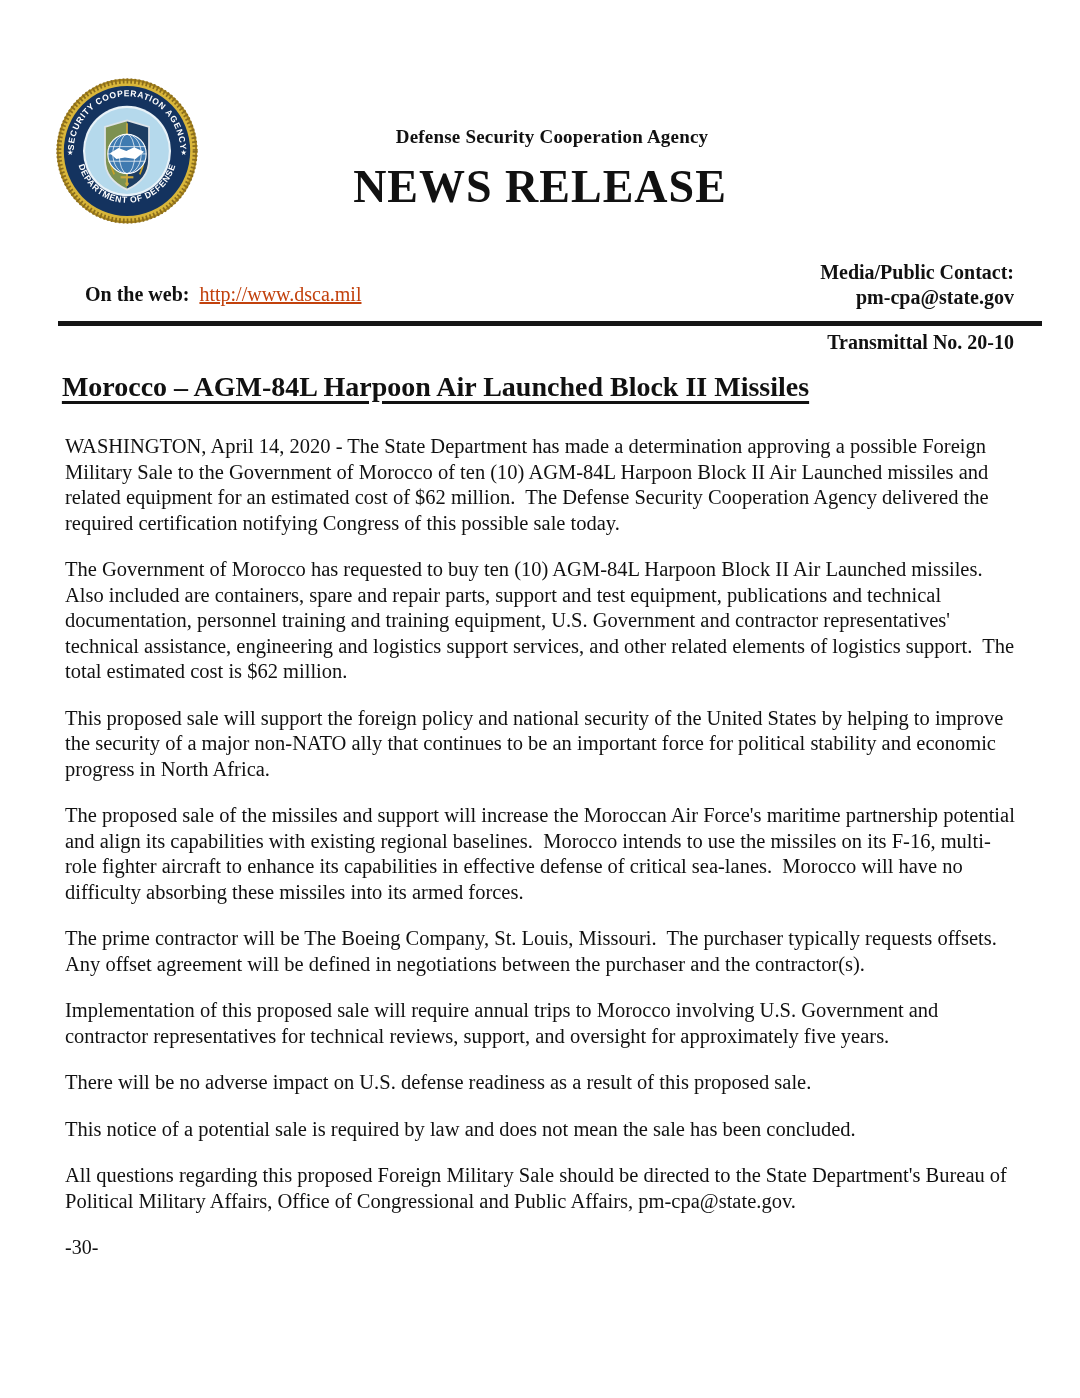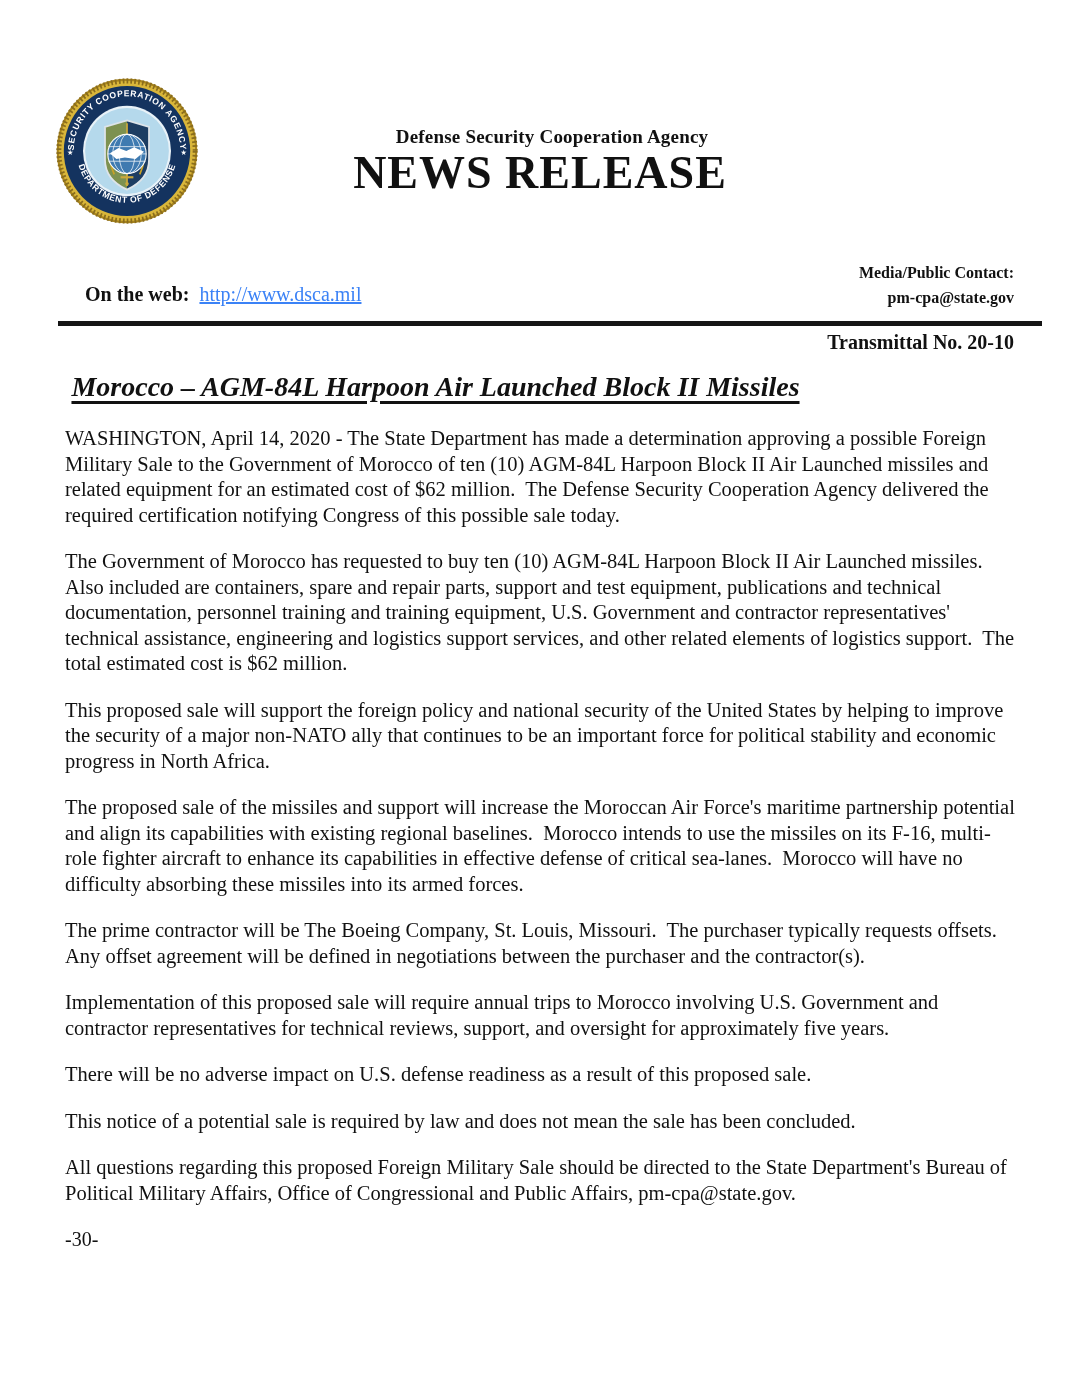--- a/index.html
+++ b/index.html
@@ -28,48 +28,48 @@
     width: 1080px;
     text-align: center;
   }
   .agency-line {
     font-size: 19px;
     font-weight: bold;
     letter-spacing: 0.2px;
     padding-left: 24px;
   }
   .news-release {
-    margin-top: 2px;
+    margin-top: 16px;
     font-size: 46px;
     font-weight: bold;
     letter-spacing: 1px;
     line-height: 1.0;
   }
 
   
   .web-row {
     position: absolute;
     left: 65px;
     top: 260px;
     font-size: 20px;
     white-space: pre-wrap;
   }
   .web-label { font-weight: bold; }
   .web-link {
     margin-left: 10px;
-    color: #3b82f6;
+    color: #c2410c;
     text-decoration: underline;
     cursor: pointer;
   }
   .media-block {
     position: absolute;
     right: 66px;
     top: 260px;
     text-align: right;
-    font-size: 16px;
+    font-size: 20px;
     font-weight: bold;
     line-height: 25px;
   }
 
   
   .rule {
     position: absolute;
     left: 58px;
     top: 321px;
     width: 984px;
@@ -87,39 +87,38 @@
 
   
   .headline {
     position: absolute;
     left: 0;
     top: 371px;
     width: 871px;
     text-align: center;
     font-size: 28px;
     font-weight: bold;
-    font-style: italic;
   }
   .headline span {
     text-decoration: underline;
     text-decoration-thickness: 2.5px;
     text-underline-offset: 5px;
   }
 
   
   .content {
     position: absolute;
     left: 65px;
     top: 426px;
     width: 950px;
     font-size: 20.5px;
     line-height: 25.5px;
   }
   .content p {
-    margin: 0 0 21px 0;
+    margin: 8px 0 21px 0;
     white-space: pre-wrap;
   }
   .end-mark {
     font-size: 20px;
     margin-top: 6px;
   }
 </style>
 </head>
 <body>
 

